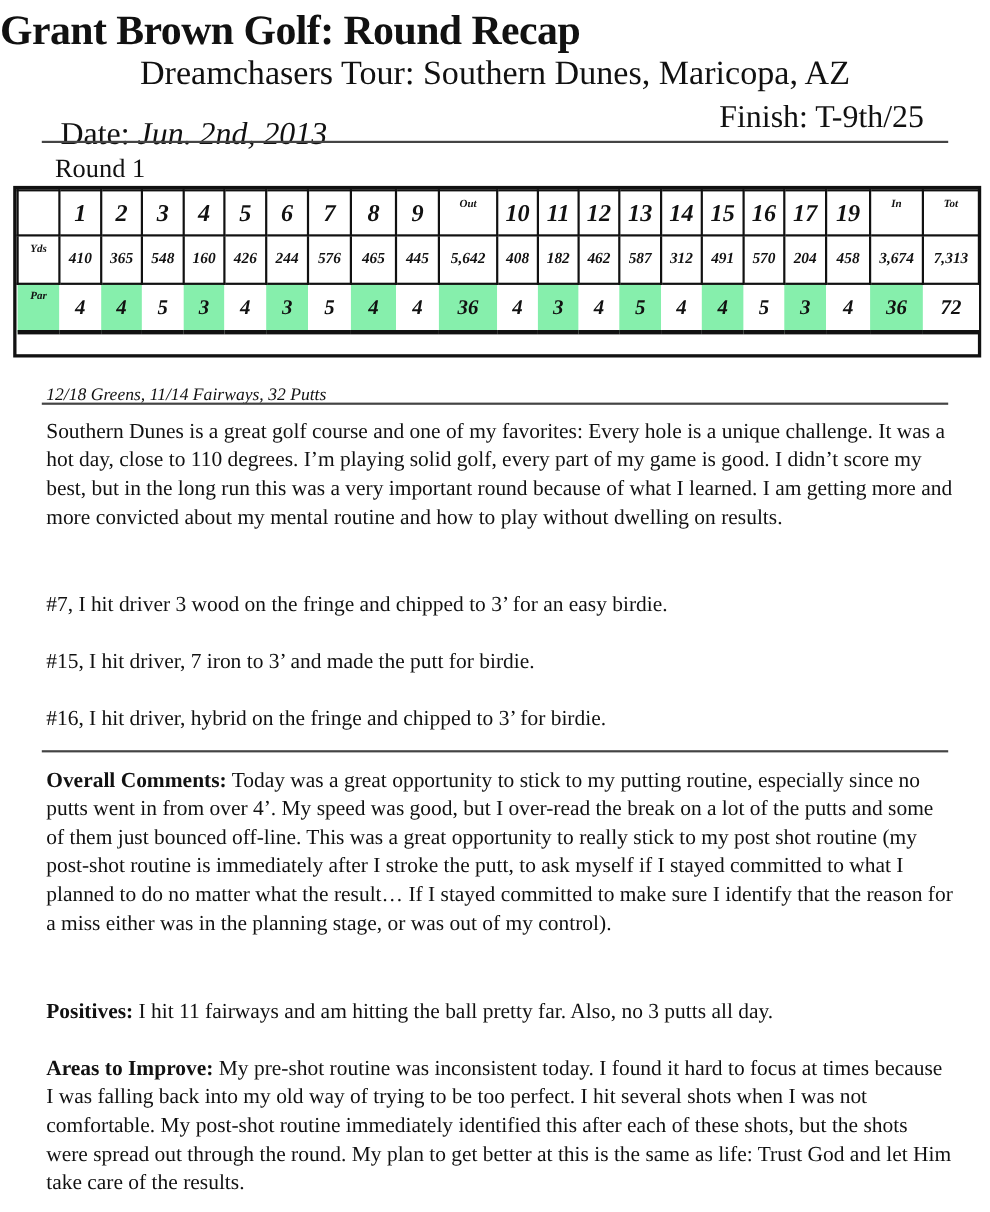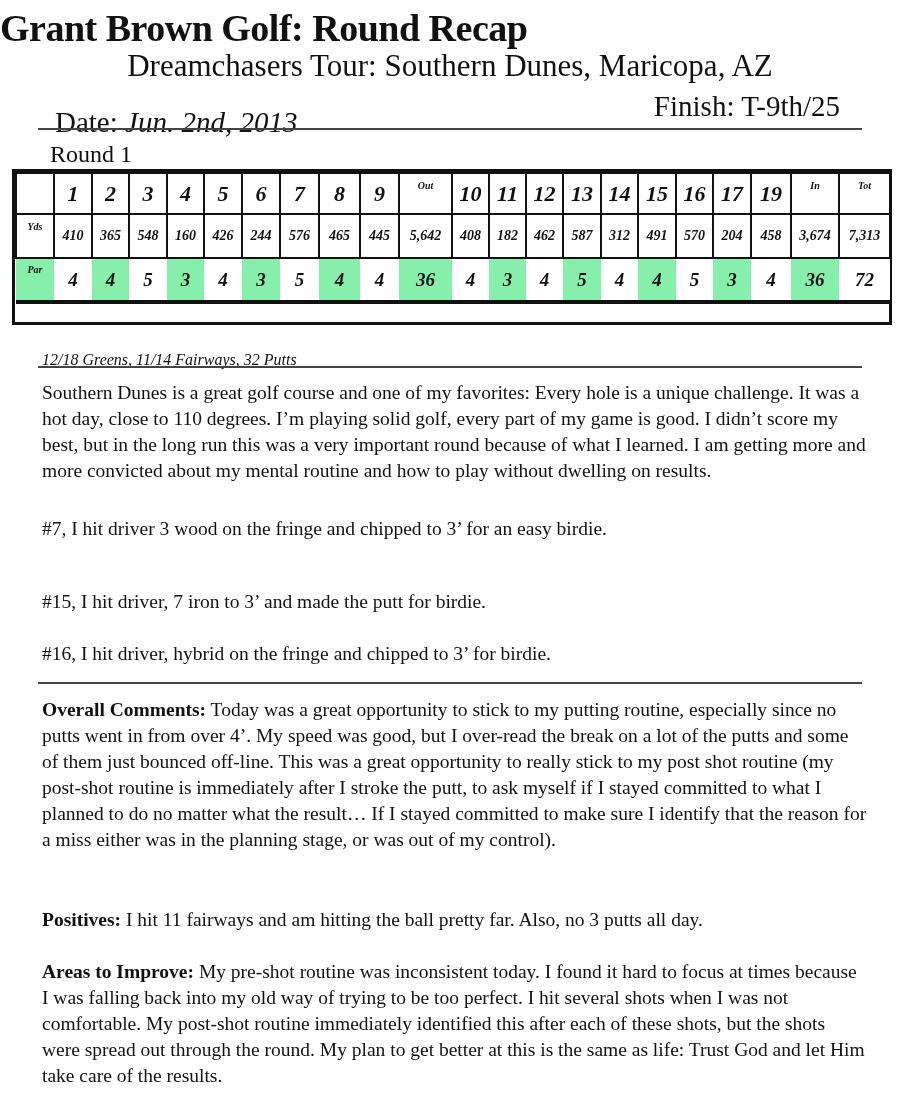--- a/index.html
+++ b/index.html
@@ -150,20 +150,20 @@
           <td class="w">72</td>
         </tr>
   </tbody>
     </table>
 </div>
 
 <div class="stats">12/18 Greens, 11/14 Fairways, 32 Putts</div>
 <div class="rule" style="top:366px"></div>
 
 <div class="para" style="top:380px">Southern Dunes is a great golf course and one of my favorites: Every hole is a unique challenge. It was a hot day, close to 110 degrees. I’m playing solid golf, every part of my game is good. I didn’t score my best, but in the long run this was a very important round because of what I learned. I am getting more and more convicted about my mental routine and how to play without dwelling on results.</div>
-<div class="para" style="top:516px">#7, I hit driver 3 wood on the fringe and chipped to 3’ for an easy birdie.</div>
+<div class="para" style="top:537px">#7, I hit driver 3 wood on the fringe and chipped to 3’ for an easy birdie.</div>
 <div class="para" style="top:589px">#15, I hit driver, 7 iron to 3’ and made the putt for birdie.</div>
 <div class="para" style="top:641px">#16, I hit driver, hybrid on the fringe and chipped to 3’ for birdie.</div>
 <div class="rule" style="top:682px"></div>
 
 <div class="para" style="top:697px"><b>Overall Comments:</b><span> Today was a great opportunity to stick to my putting routine, especially since no putts went in from over 4’. My speed was good, but I over-read the break on a lot of the putts and some of them just bounced off-line. This was a great opportunity  to really stick to my post shot routine (my post-shot routine is immediately after I stroke the putt, to ask myself if I stayed committed to what I planned to do no matter what the result… If I stayed committed to make sure I identify that the reason for a miss either was in the planning stage, or was out of my control).</span></div>
 <div class="para" style="top:907px"><b>Positives:</b><span> I hit 11 fairways and am hitting the ball pretty far. Also, no 3 putts all day.</span></div>
 <div class="para" style="top:959px"><b>Areas to Improve:</b><span> My pre-shot routine was inconsistent today. I found it hard to focus at times because I was falling back into my old way of trying to be too perfect. I hit several shots when I was not comfortable. My post-shot routine immediately identified this after each of these shots, but the shots were spread out through the round. My plan to get better at this is the same as life: Trust God and let Him take care of the results.</span></div>
 
 </body></html>

